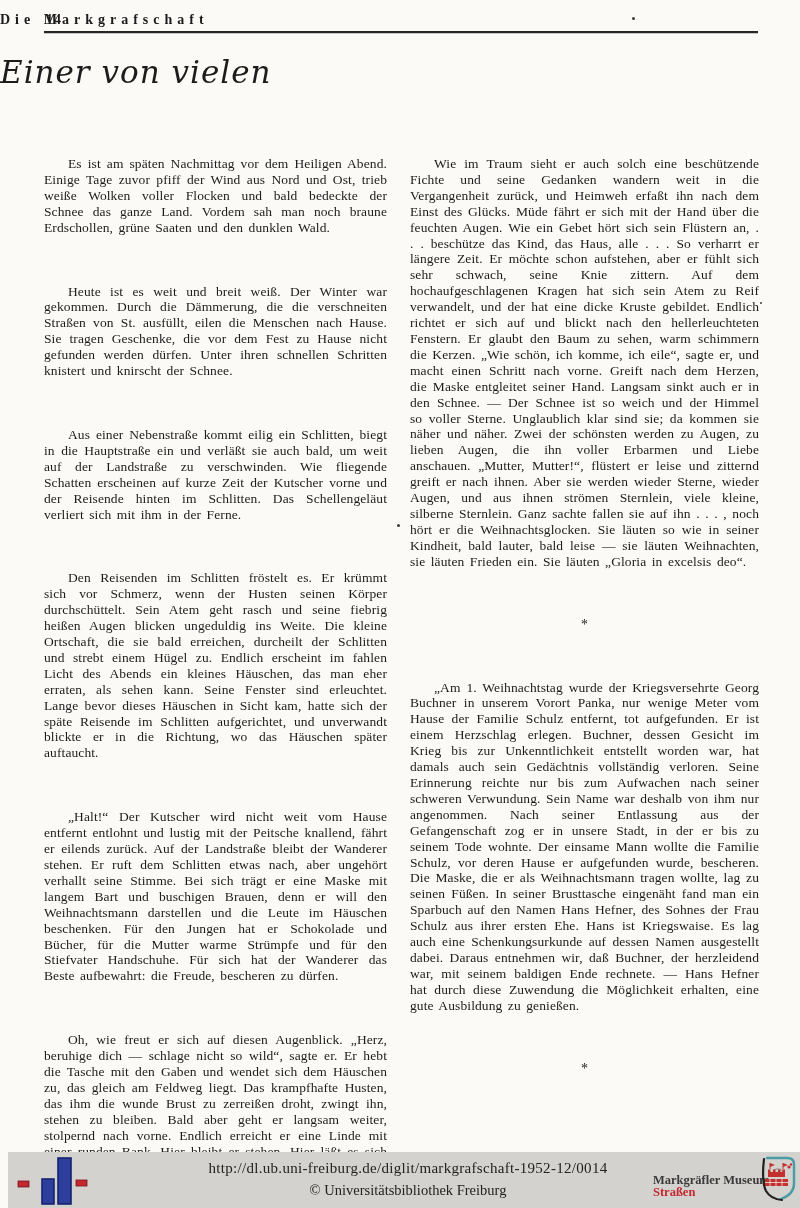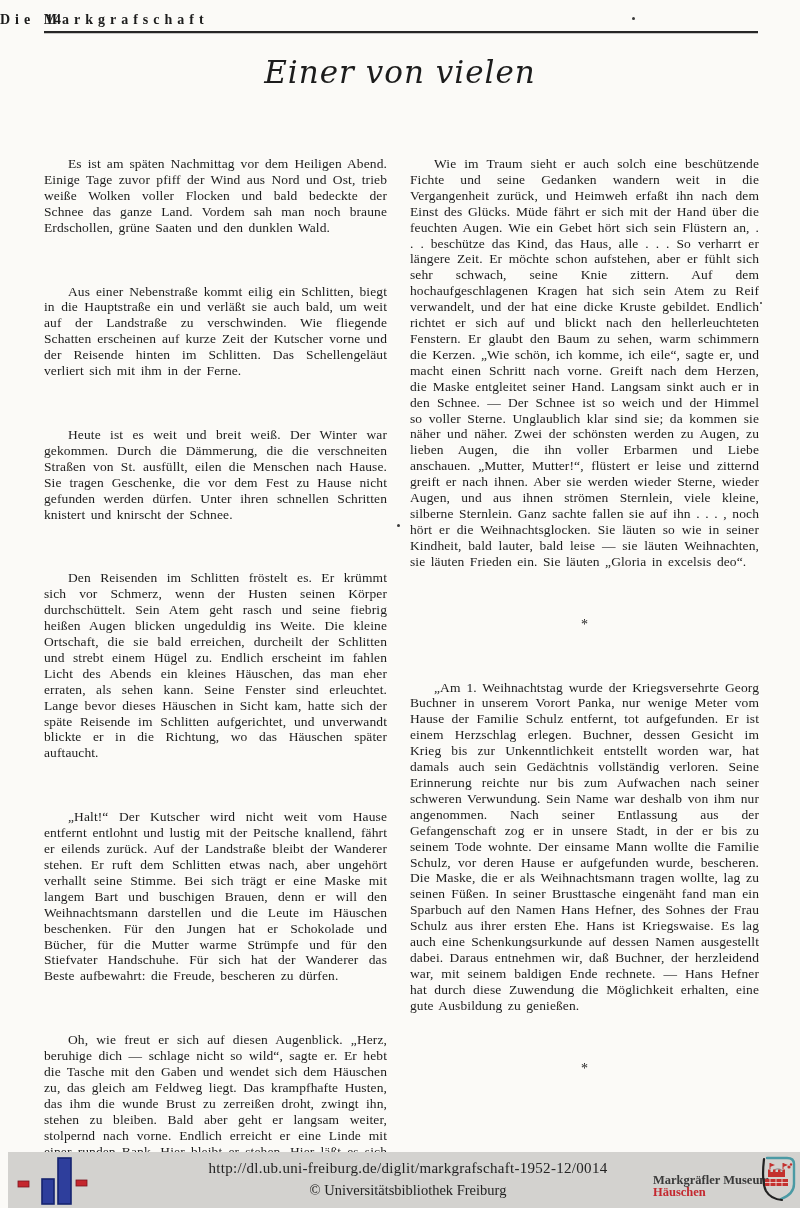--- a/index.html
+++ b/index.html
@@ -24,21 +24,20 @@
   }
   .header-rule {
     position:absolute; left:44px; top:31px; width:714px; height:2px;
     background:#262626;
     box-shadow:0 1px 0 rgba(40,40,40,.25);
   }
 
   
   .article-title {
     position:absolute; left:0; top:54px; width:100%;
-    text-align:center;
     font-family:"DejaVu Serif","Liberation Serif",serif;
     font-style:italic; font-size:31px; font-weight:500;
     letter-spacing:1px;
   }
 
   
   .column {
     position:absolute; top:108px;
     font-size:13.5px; line-height:15.9px;
     text-align:justify; word-spacing:2px; letter-spacing:.1px;
@@ -87,22 +86,22 @@
 <body>
 
 <div class="page-number">14</div>
 <div class="journal-title">Die Markgrafschaft</div>
 <div class="header-rule"></div>
 
 <div class="article-title">Einer von vielen</div>
 
 <div class="column left">
   <p>Es ist am späten Nachmittag vor dem Heiligen Abend. Einige Tage zuvor pfiff der Wind aus Nord und Ost, trieb weiße Wolken voller Flocken und bald bedeckte der Schnee das ganze Land. Vordem sah man noch braune Erdschollen, grüne Saaten und den dunklen Wald.</p>
+  <p>Heute ist es weit und breit weiß. Der Winter war gekommen. Durch die Dämmerung, die die verschneiten Straßen von St. ausfüllt, eilen die Menschen nach Hause. Sie tragen Geschenke, die vor dem Fest zu Hause nicht gefunden werden dürfen. Unter ihren schnellen Schritten knistert und knirscht der Schnee.</p>
   <p>Aus einer Nebenstraße kommt eilig ein Schlitten, biegt in die Hauptstraße ein und verläßt sie auch bald, um weit auf der Landstraße zu verschwinden. Wie fliegende Schatten erscheinen auf kurze Zeit der Kutscher vorne und der Reisende hinten im Schlitten. Das Schellengeläut verliert sich mit ihm in der Ferne.</p>
-  <p>Heute ist es weit und breit weiß. Der Winter war gekommen. Durch die Dämmerung, die die verschneiten Straßen von St. ausfüllt, eilen die Menschen nach Hause. Sie tragen Geschenke, die vor dem Fest zu Hause nicht gefunden werden dürfen. Unter ihren schnellen Schritten knistert und knirscht der Schnee.</p>
   <p>Den Reisenden im Schlitten fröstelt es. Er krümmt sich vor Schmerz, wenn der Husten seinen Körper durchschüttelt. Sein Atem geht rasch und seine fiebrig heißen Augen blicken ungeduldig ins Weite. Die kleine Ortschaft, die sie bald erreichen, durcheilt der Schlitten und strebt einem Hügel zu. Endlich erscheint im fahlen Licht des Abends ein kleines Häuschen, das man eher erraten, als sehen kann. Seine Fenster sind erleuchtet. Lange bevor dieses Häuschen in Sicht kam, hatte sich der späte Reisende im Schlitten aufgerichtet, und unverwandt blickte er in die Richtung, wo das Häuschen später auftaucht.</p>
   <p>„Halt!“ Der Kutscher wird nicht weit vom Hause entfernt entlohnt und lustig mit der Peitsche knallend, fährt er eilends zurück. Auf der Landstraße bleibt der Wanderer stehen. Er ruft dem Schlitten etwas nach, aber ungehört verhallt seine Stimme. Bei sich trägt er eine Maske mit langem Bart und buschigen Brauen, denn er will den Weihnachtsmann darstellen und die Leute im Häuschen beschenken. Für den Jungen hat er Schokolade und Bücher, für die Mutter warme Strümpfe und für den Stiefvater Handschuhe. Für sich hat der Wanderer das Beste aufbewahrt: die Freude, bescheren zu dürfen.</p>
   <p>Oh, wie freut er sich auf diesen Augenblick. „Herz, beruhige dich — schlage nicht so wild“, sagte er. Er hebt die Tasche mit den Gaben und wendet sich dem Häuschen zu, das gleich am Feldweg liegt. Das krampfhafte Husten, das ihm die wunde Brust zu zerreißen droht, zwingt ihn, stehen zu bleiben. Bald aber geht er langsam weiter, stolpernd nach vorne. Endlich erreicht er eine Linde mit einer runden Bank. Hier bleibt er stehen. Hier läßt es sich gut und schön ausruhen, denkt er und setzt sich auf die Bank. Das Häuschen liegt ganz nahe, die gewaltige Fichte darüber scheint mit ihren Armen das Haus mit seinen Bewohnern zu beschützen.</p>
 </div>
 
 <div class="column right">
   <p>Wie im Traum sieht er auch solch eine beschützende Fichte und seine Gedanken wandern weit in die Vergangenheit zurück, und Heimweh erfaßt ihn nach dem Einst des Glücks. Müde fährt er sich mit der Hand über die feuchten Augen. Wie ein Gebet hört sich sein Flüstern an, . . . beschütze das Kind, das Haus, alle . . . So verharrt er längere Zeit. Er möchte schon aufstehen, aber er fühlt sich sehr schwach, seine Knie zittern. Auf dem hochaufgeschlagenen Kragen hat sich sein Atem zu Reif verwandelt, und der hat eine dicke Kruste gebildet. Endlich richtet er sich auf und blickt nach den hellerleuchteten Fenstern. Er glaubt den Baum zu sehen, warm schimmern die Kerzen. „Wie schön, ich komme, ich eile“, sagte er, und macht einen Schritt nach vorne. Greift nach dem Herzen, die Maske entgleitet seiner Hand. Langsam sinkt auch er in den Schnee. — Der Schnee ist so weich und der Himmel so voller Sterne. Unglaublich klar sind sie; da kommen sie näher und näher. Zwei der schönsten werden zu Augen, zu lieben Augen, die ihn voller Erbarmen und Liebe anschauen. „Mutter, Mutter!“, flüstert er leise und zitternd greift er nach ihnen. Aber sie werden wieder Sterne, wieder Augen, und aus ihnen strömen Sternlein, viele kleine, silberne Sternlein. Ganz sachte fallen sie auf ihn . . . , noch hört er die Weihnachtsglocken. Sie läuten so wie in seiner Kindheit, bald lauter, bald leise — sie läuten Weihnachten, sie läuten Frieden ein. Sie läuten „Gloria in excelsis deo“.</p>
   <p class="sep-star">*</p>
   <p>„Am 1. Weihnachtstag wurde der Kriegsversehrte Georg Buchner in unserem Vorort Panka, nur wenige Meter vom Hause der Familie Schulz entfernt, tot aufgefunden. Er ist einem Herzschlag erlegen. Buchner, dessen Gesicht im Krieg bis zur Unkenntlichkeit entstellt worden war, hat damals auch sein Gedächtnis vollständig verloren. Seine Erinnerung reichte nur bis zum Aufwachen nach seiner schweren Verwundung. Sein Name war deshalb von ihm nur angenommen. Nach seiner Entlassung aus der Gefangenschaft zog er in unsere Stadt, in der er bis zu seinem Tode wohnte. Der einsame Mann wollte die Familie Schulz, vor deren Hause er aufgefunden wurde, bescheren. Die Maske, die er als Weihnachtsmann tragen wollte, lag zu seinen Füßen. In seiner Brusttasche eingenäht fand man ein Sparbuch auf den Namen Hans Hefner, des Sohnes der Frau Schulz aus ihrer ersten Ehe. Hans ist Kriegswaise. Es lag auch eine Schenkungsurkunde auf dessen Namen ausgestellt dabei. Daraus entnehmen wir, daß Buchner, der herzleidend war, mit seinem baldigen Ende rechnete. — Hans Hefner hat durch diese Zuwendung die Möglichkeit erhalten, eine gute Ausbildung zu genießen.</p>
   <p class="sep-star">*</p>
@@ -119,21 +118,21 @@
     <rect x="26" y="23" width="12" height="25" fill="#2e3e9c" stroke="#16246e" stroke-width="1.6"></rect>
     <rect x="42" y="2" width="13" height="46" fill="#2e3e9c" stroke="#16246e" stroke-width="1.6"></rect>
     <rect x="60" y="24" width="11" height="6" fill="#c4272e" stroke="#7a1420" stroke-width="0.8"></rect>
   </svg>
 
   <div class="footer-url">http://dl.ub.uni-freiburg.de/diglit/markgrafschaft-1952-12/0014</div>
   <div class="footer-copyright">© Universitätsbibliothek Freiburg</div>
 
   <div class="museum-block">
     <div class="museum-name">Markgräfler Museum</div>
-    <div class="museum-city">Häuschen</div>
+    <div class="museum-city">Straßen</div>
   </div>
 
   <svg class="museum-crest" width="42" height="50" viewBox="0 0 42 50">
 
     <path d="M10,4 L30,4 C35,4 37,6 37,10 L37,30 C37,38 32,42 24,45" fill="none" stroke="#4b9aa4" stroke-width="2.4" stroke-linecap="round"></path>
 
     <path d="M7,5 C5.5,18 5.5,30 9,37 C12,42 18,45.5 25,46" fill="none" stroke="#222222" stroke-width="2.2" stroke-linecap="round"></path>
 
     <path d="M16,18 A5.5,5.5 0 0 1 26,18" fill="none" stroke="#9a9a9a" stroke-width="1.2"></path>
 

